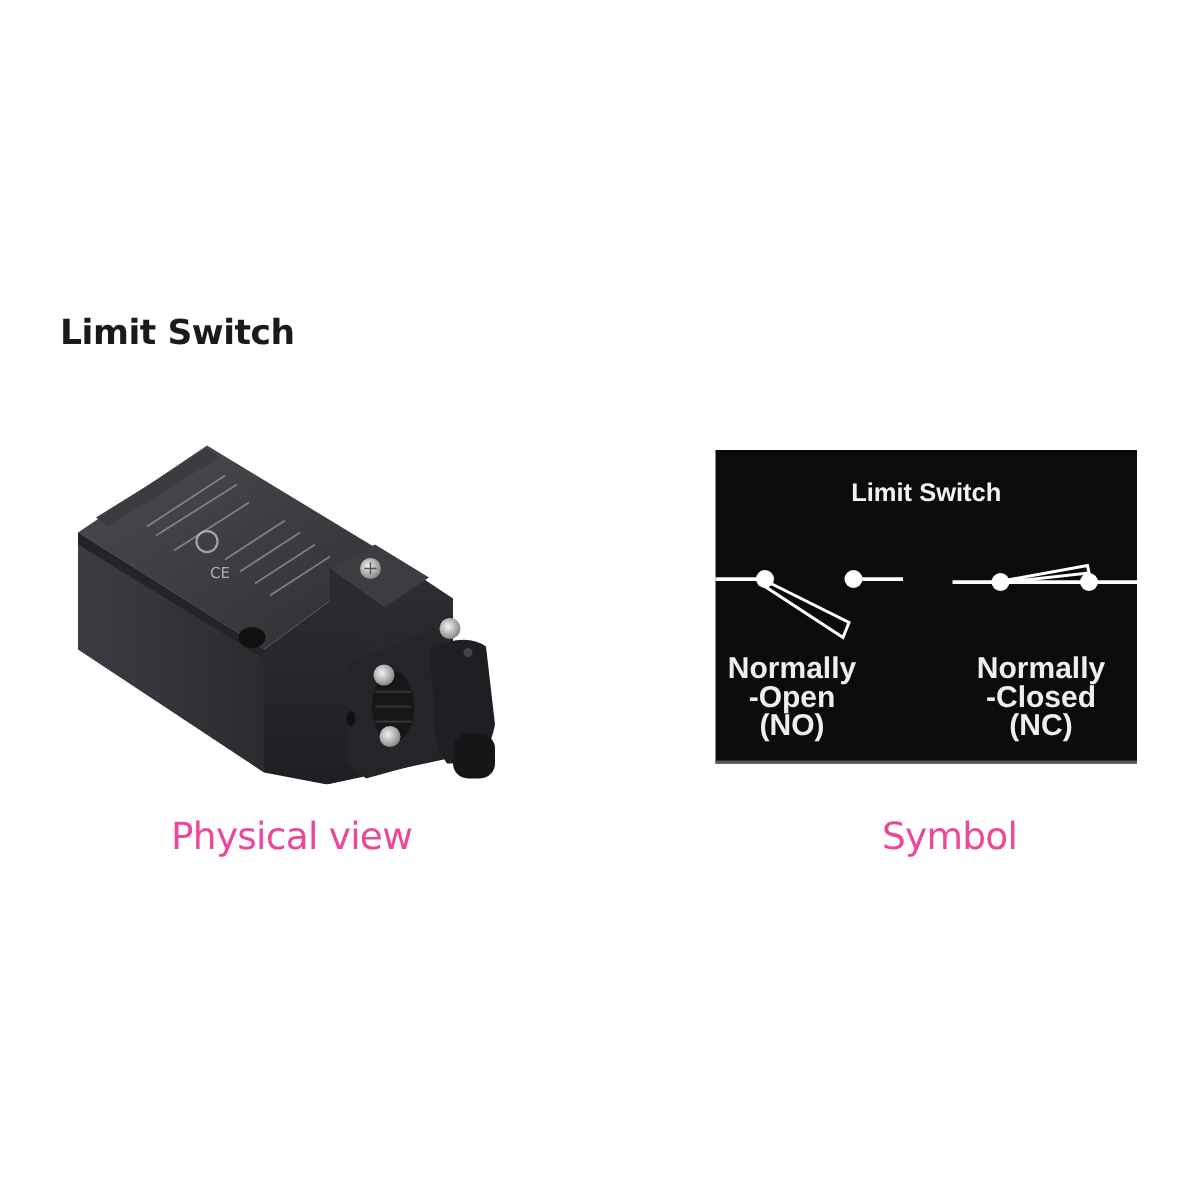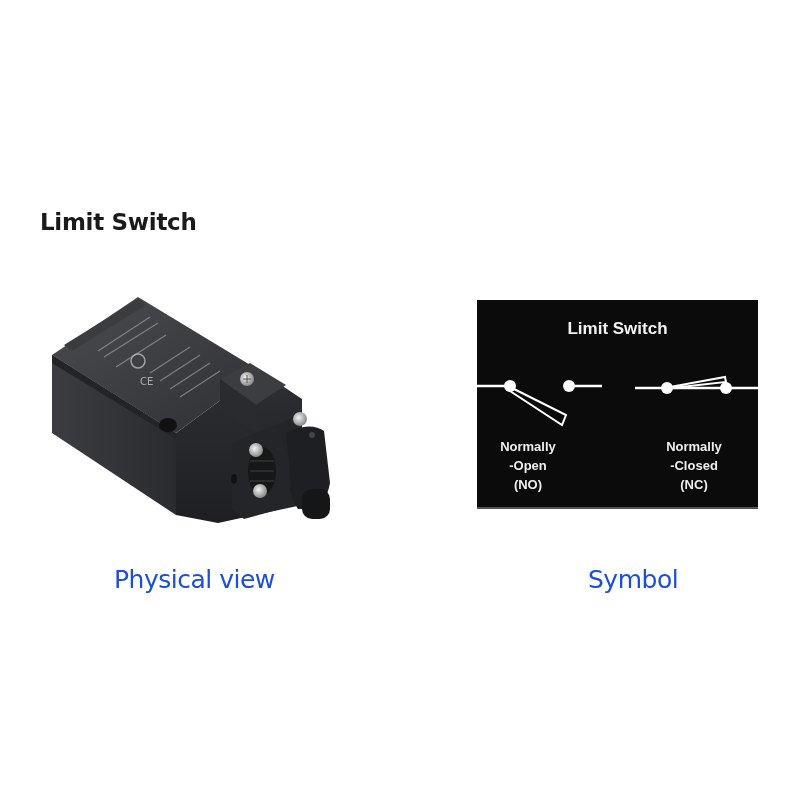--- a/index.html
+++ b/index.html
@@ -4,37 +4,37 @@
 <style>
   html, body { margin:0; padding:0; background:#ffffff; }
   body { width:800px; height:800px; position:relative; overflow:hidden; font-family:"Liberation Sans", sans-serif; }
   .heading {
     position:absolute; left:40px; top:209px;
     font-family:"DejaVu Sans", sans-serif; font-weight:bold; font-size:23px; color:#1a1a1a;
     letter-spacing:-0.3px;
   }
   .photo { position:absolute; left:40px; top:283px; width:290px; height:240px; }
   .caption {
-    position:absolute; top:565px; font-family:"DejaVu Sans", sans-serif; font-size:25px; color:#1d4ed8;
+    position:absolute; top:543px; font-family:"DejaVu Sans", sans-serif; font-size:25px; color:#ec4899;
     letter-spacing:-0.5px;
   }
   .cap-physical { left:114px; }
   .cap-symbol { left:573px;margin-left:15px; }
   .symbol-box {
     position:absolute; left:477px; top:300px; width:281px; height:207px;
     background:#0b0b0c; border-bottom:2px solid #555;
   }
   .symbol-svg { position:absolute; left:470px; top:300px; width:300px; height:207px; overflow:visible; }
   .sym-title {
     position:absolute; left:477px; top:319px; width:281px; text-align:center;
     color:#f2f2f2; font-weight:bold; font-size:17px; font-family:"Liberation Sans", sans-serif;
   }
   .sym-label {
     position:absolute; top:437px; width:110px; text-align:center;
-    color:#eeeeee; font-weight:bold; font-size:13px; line-height:19px; font-family:"Liberation Sans", sans-serif;
+    color:#eeeeee; font-weight:bold; font-size:20px; line-height:19px; font-family:"Liberation Sans", sans-serif;
   }
   .lbl-no { left:473px; }
   .lbl-nc { left:639px; }
 </style>
 </head>
 <body>
 
 <div class="heading">Limit Switch</div>
 
 <svg class="photo" viewBox="0 0 290 240" xmlns="http://www.w3.org/2000/svg">

